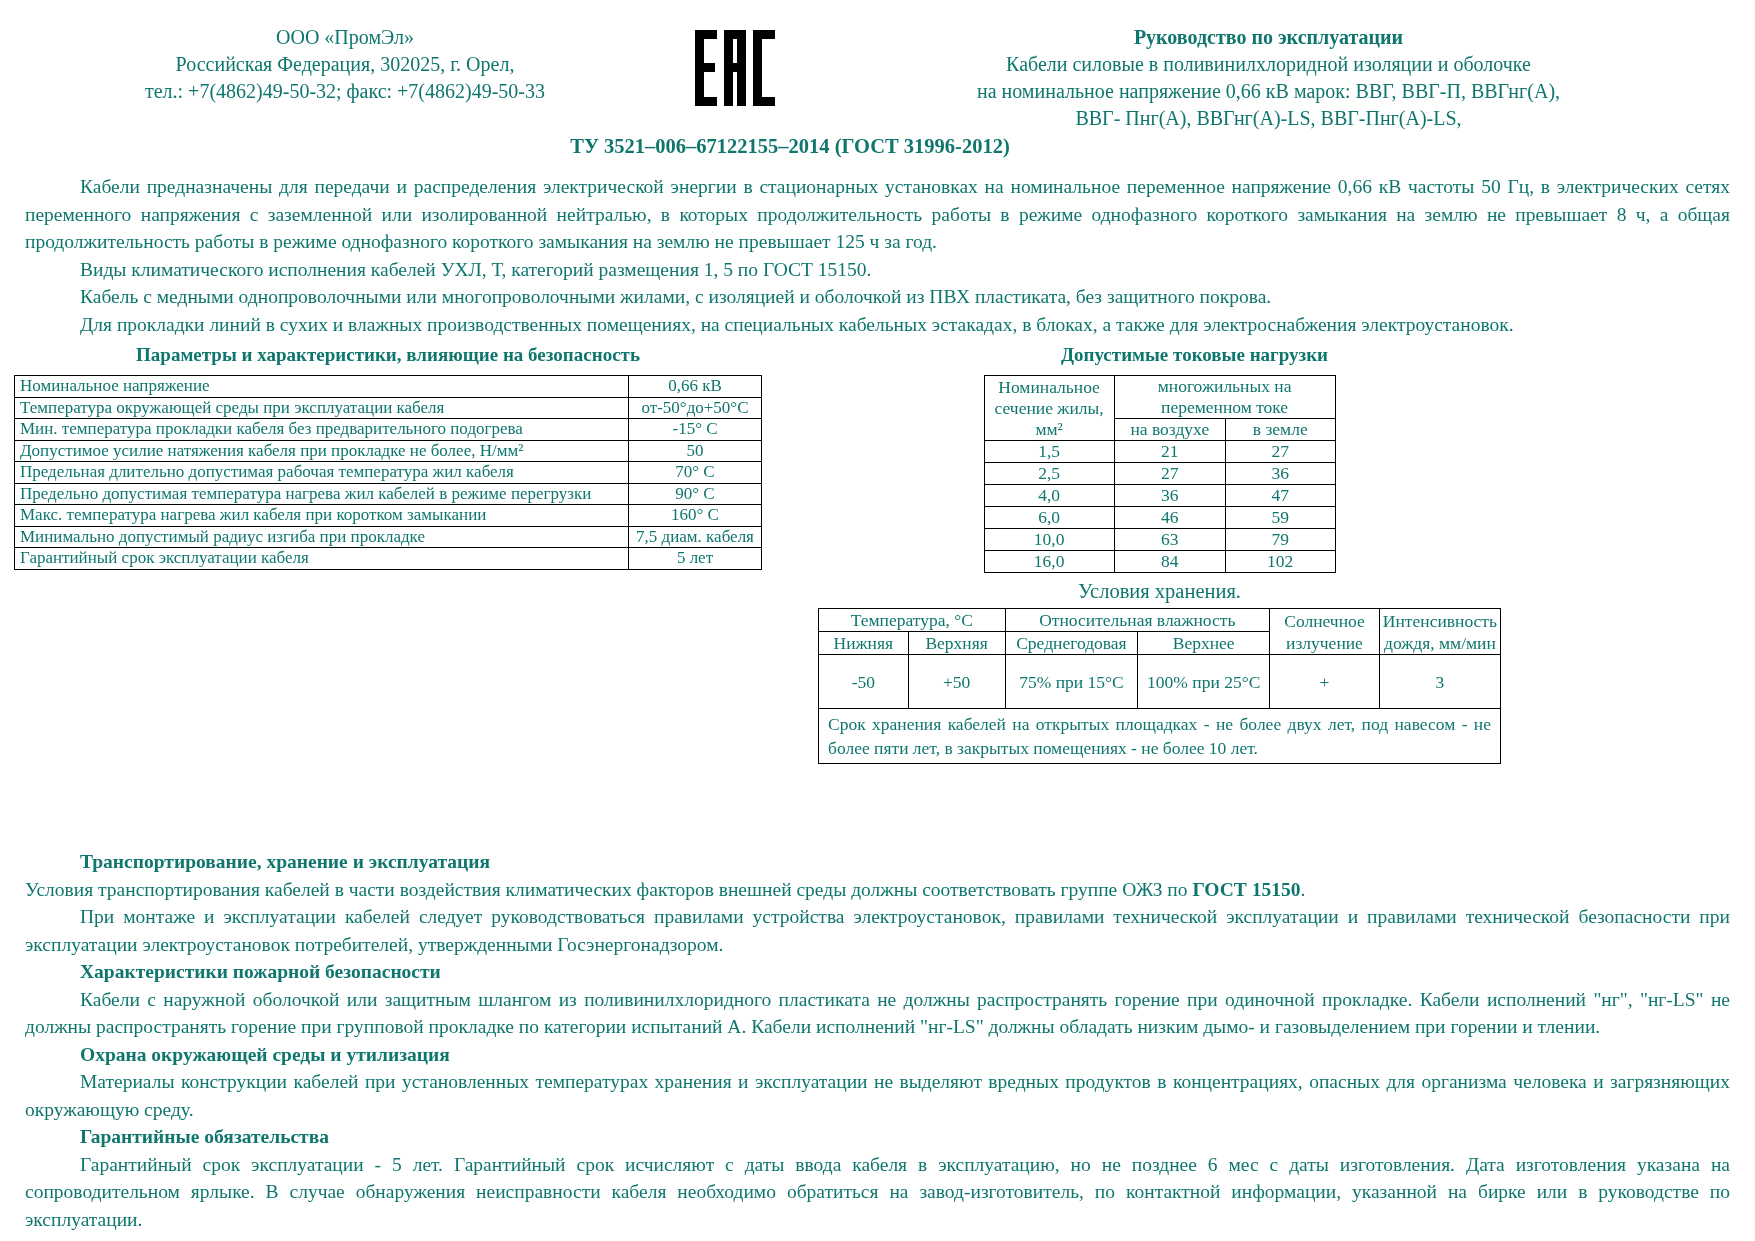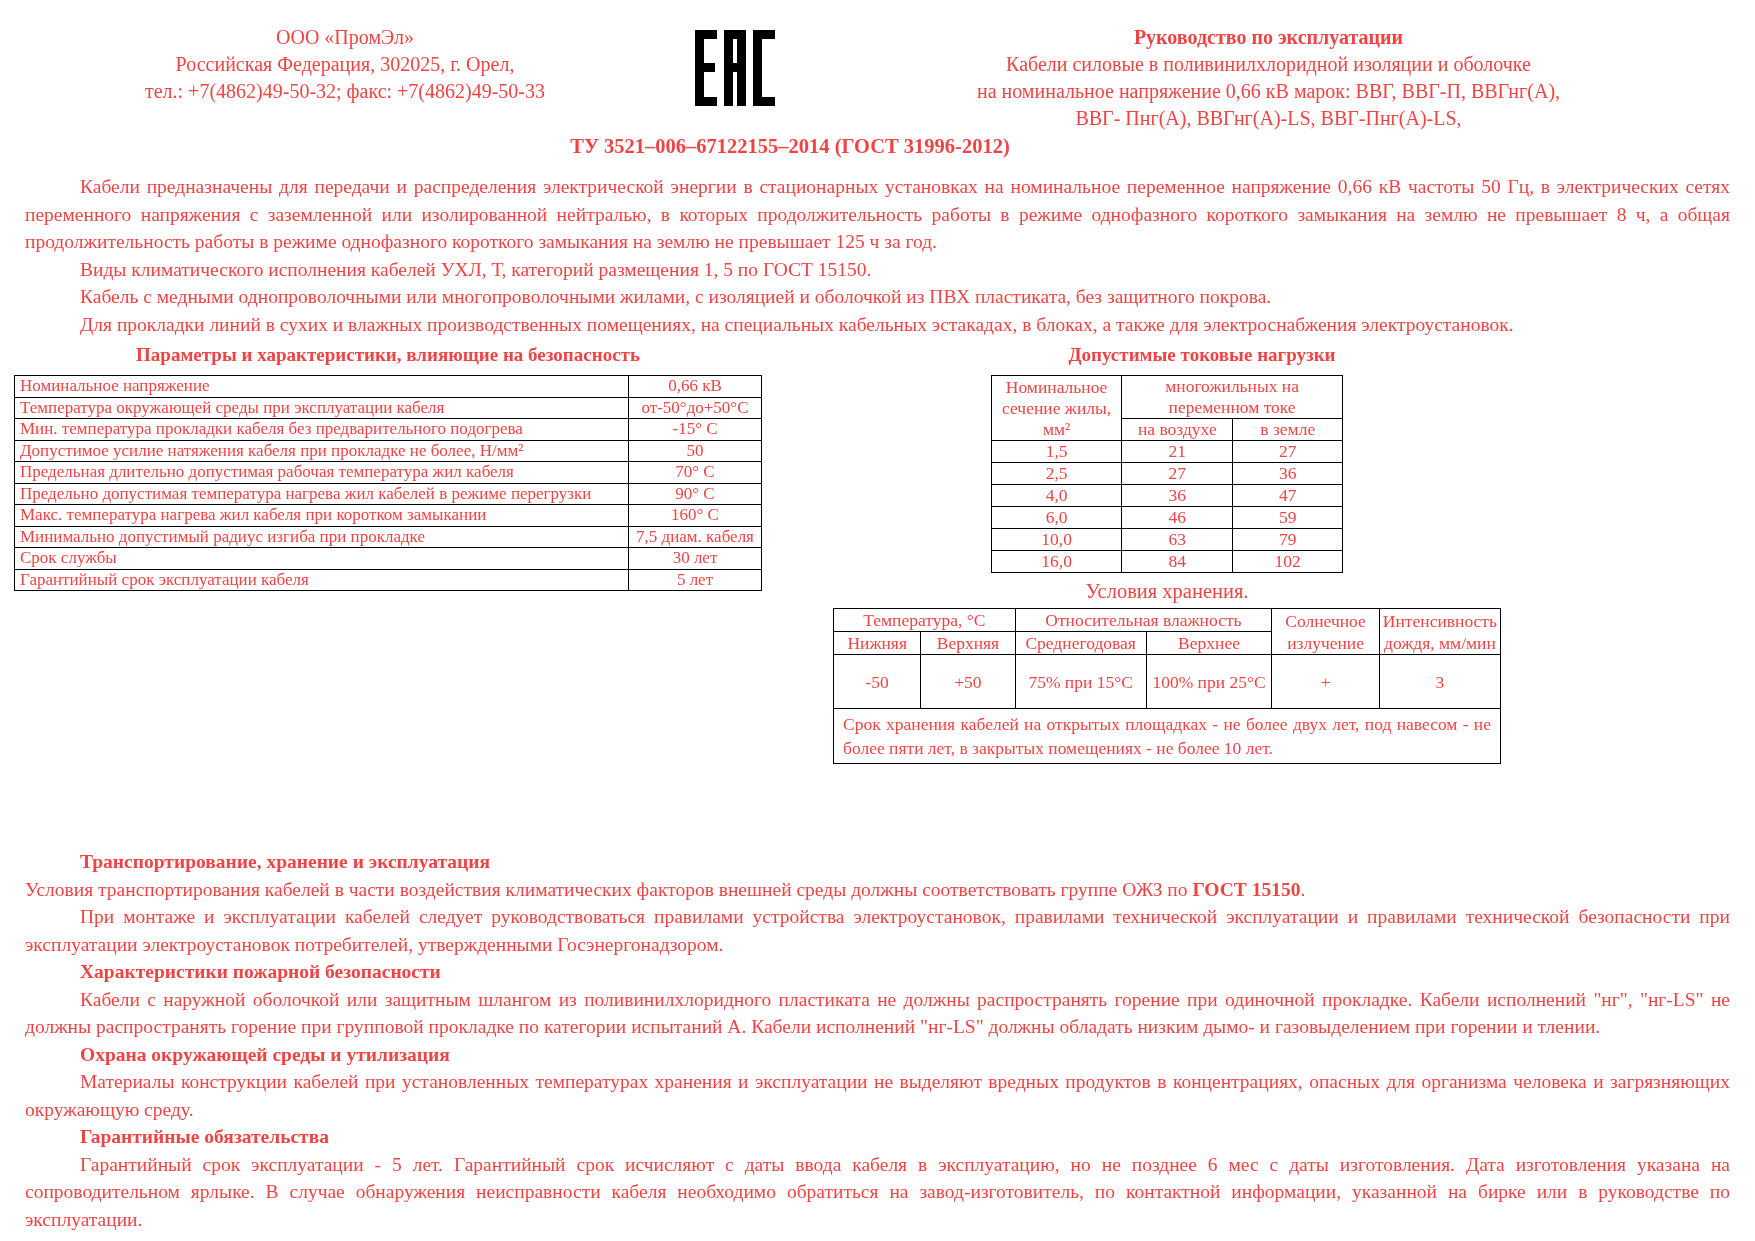--- a/index.html
+++ b/index.html
@@ -1,36 +1,36 @@
 <!DOCTYPE html>
 <html><head>
 <meta charset="utf-8">
 <style>
   html,body { margin:0; padding:0; background:#ffffff; }
   .page {
     width:1755px; height:1241px; position:relative; overflow:hidden;
-    background:#ffffff; color:#ef4444;
+    background:#ffffff; color:#0f766e;
     font-family:"Liberation Serif", serif;
   }
   
   .header { display:grid; grid-template-columns:660px 150px 1fr; padding-top:24px; }
   .company { font-size:20px; line-height:27px; text-align:center; padding-left:30px; }
   .eac-wrap { display:flex; justify-content:center; align-items:flex-start; padding-top:6px; }
   .doc-info { font-size:20px; line-height:27px; text-align:center; padding-right:28px; }
   .doc-title { font-weight:bold; }
   .tu-line {
     font-weight:bold; font-size:20.5px; text-align:center;
     width:1060px; margin:3px 0 0 260px;
   }
   
   .intro { margin:15px 25px 0 25px; font-size:19.5px; line-height:27.5px; }
   .intro p { margin:0; text-indent:55px; }
   .intro p.justify { text-align:justify; }
   
-  .columns { display:flex; margin:4px 14px 0 14px; align-items:flex-start;gap:15px; }
+  .columns { display:flex; margin:4px 14px 0 14px; align-items:flex-start; }
   .col-left { width:748px; flex:none; }
   .sec-title { font-weight:bold; font-size:19px; text-align:center; margin:2px 0 9px 0; }
   .sec-title-right { margin-left:70px; }
   table { border-collapse:collapse; }
   table.params { width:100%; font-size:17px; }
   table.params td { border:1.5px solid #000; padding:0 5px; line-height:20.5px; vertical-align:middle; }
   table.params td.val { text-align:center; width:128px; padding:0 2px; }
   .col-right { flex:1; padding-left:56px; padding-right:240px; }
   table.loads { width:352px; margin:0 auto; font-size:17.5px; text-align:center;padding-left:46px; }
   table.loads td, table.loads th { border:1.5px solid #000; line-height:21px; padding:0 3px; font-weight:normal; vertical-align:middle; }
@@ -127,24 +127,20 @@
             </tr>
             <tr>
               <td>Макс. температура нагрева жил кабеля при коротком замыкании</td>
               <td class="val">160° С</td>
             </tr>
             <tr>
               <td>Минимально допустимый радиус изгиба при прокладке</td>
               <td class="val">7,5 диам. кабеля</td>
             </tr>
             <tr>
-              <td>Срок службы</td>
-              <td class="val">30 лет</td>
-            </tr>
-            <tr>
               <td>Гарантийный срок эксплуатации кабеля</td>
               <td class="val">5 лет</td>
             </tr>
           </tbody>
       </table>
     </div>
     <div class="col-right">
       <div class="sec-title sec-title-right">Допустимые токовые нагрузки</div>
       <table class="loads">
         <tbody>

